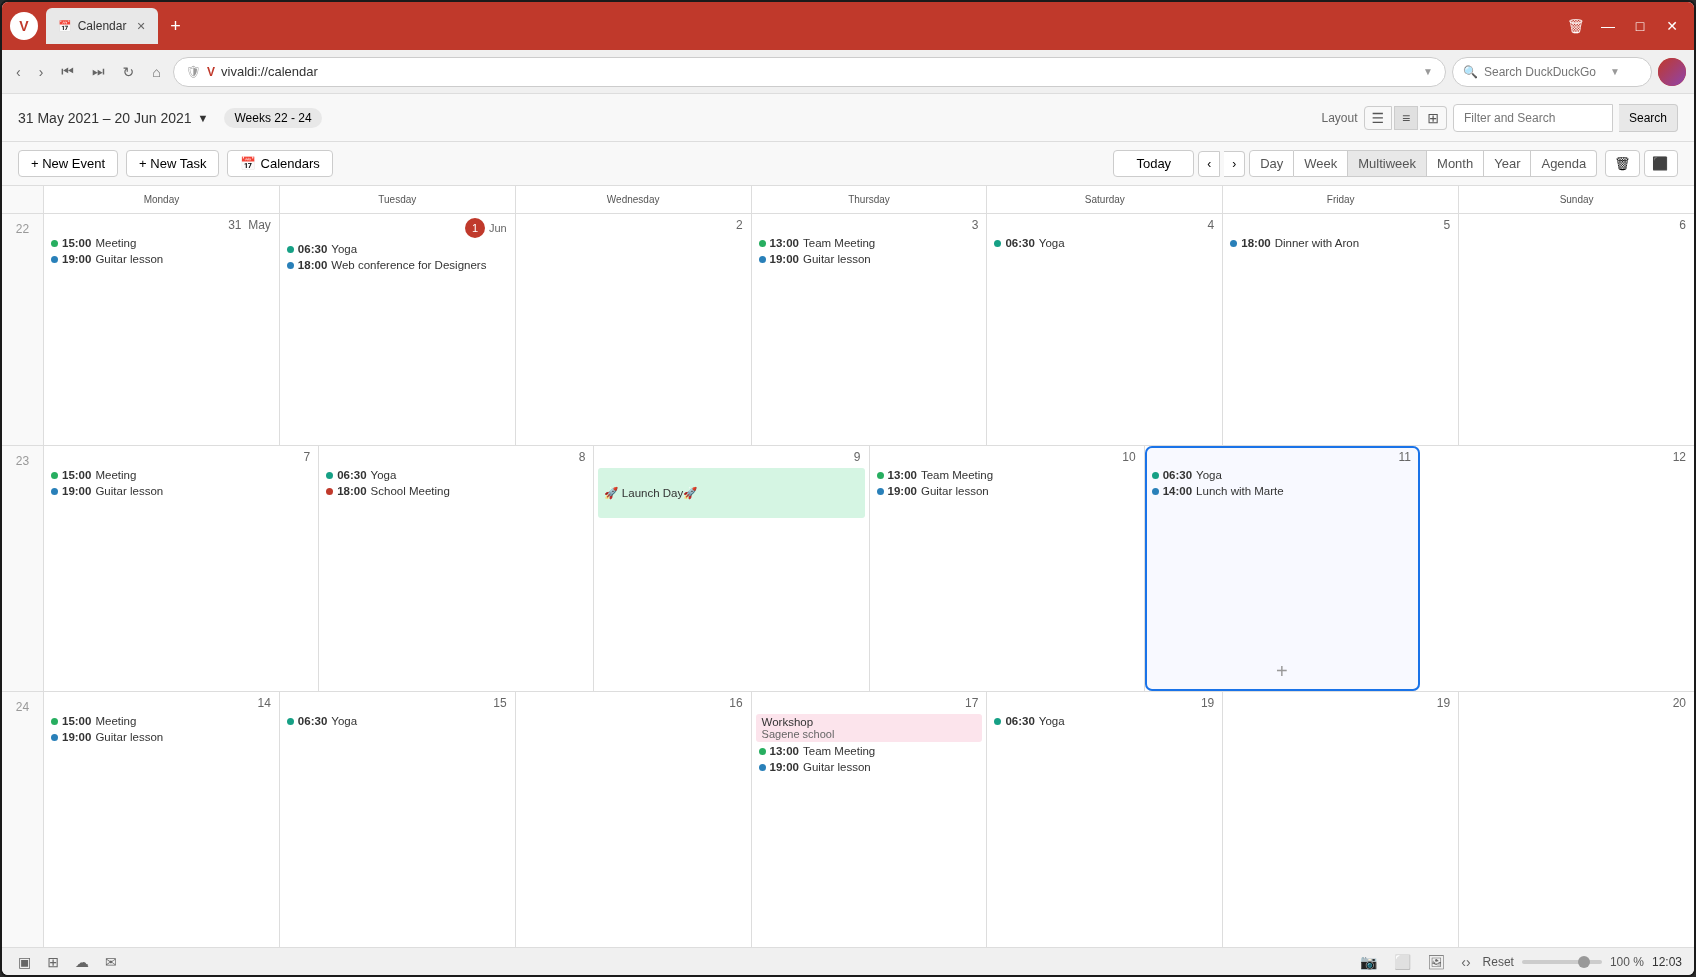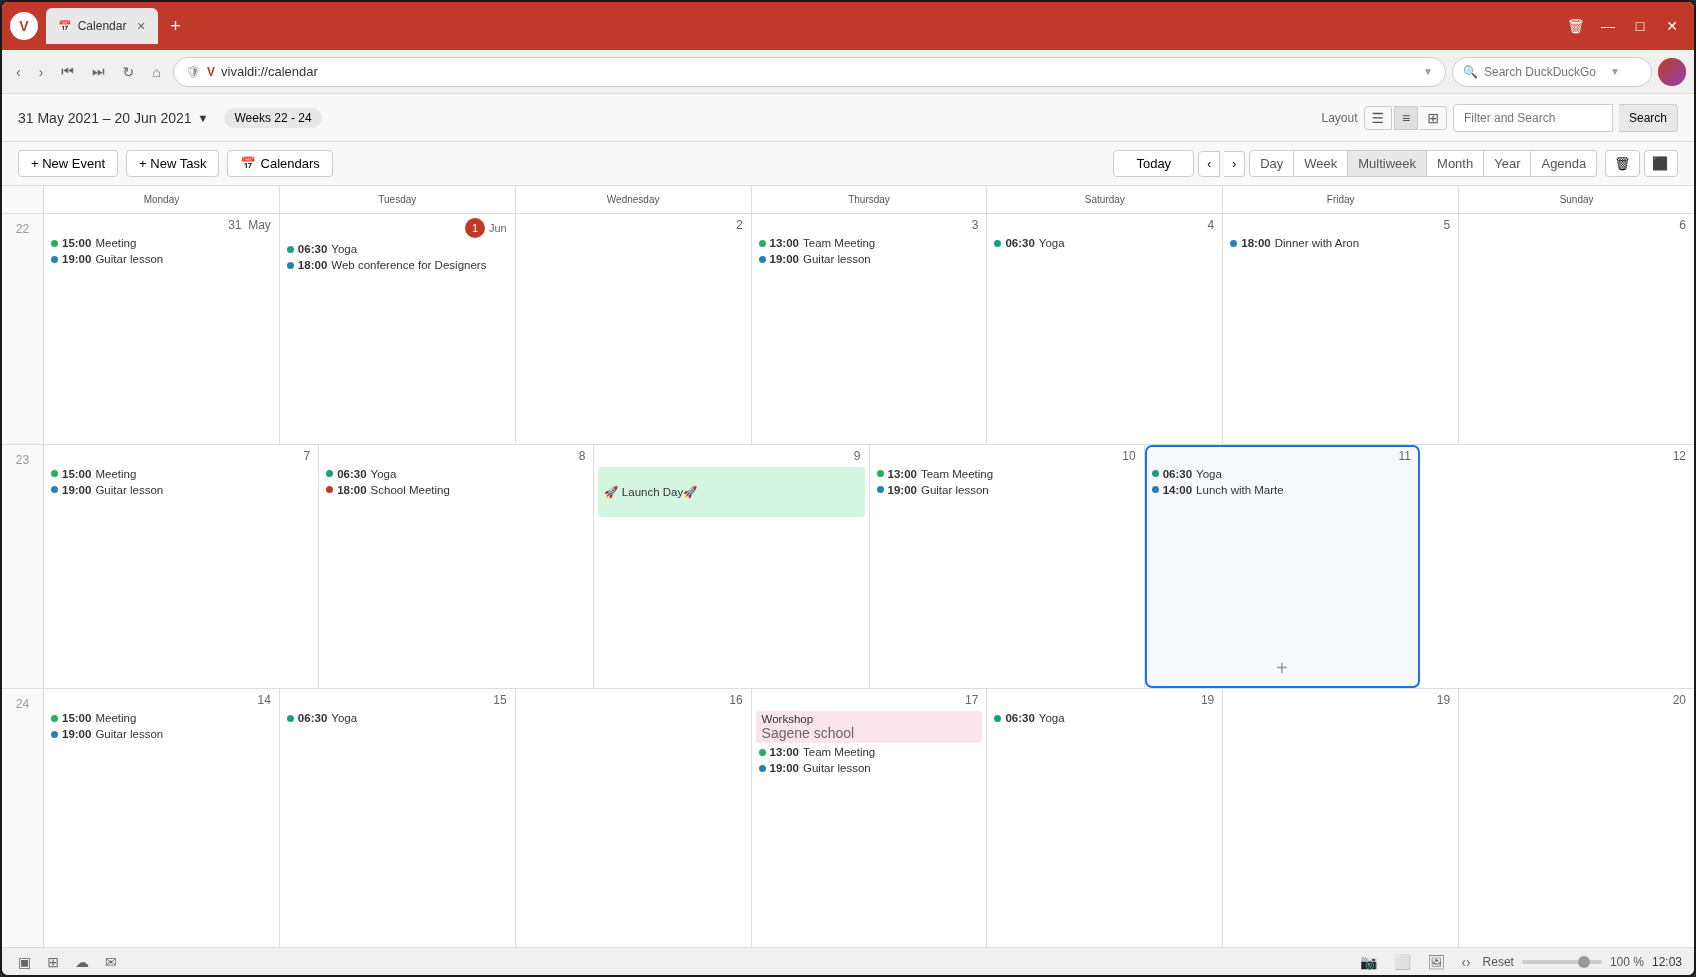--- a/index.html
+++ b/index.html
@@ -372,21 +372,21 @@
         </div>
 
         <div class="day-cell">
           <div class="day-num">16</div>
         </div>
 
         <div class="day-cell">
           <div class="day-num">17</div>
           <div class="workshop-banner">
             <div style="font-weight:500;">Workshop</div>
-            <div style="font-size:14px;color:#666;">Sagene school</div>
+            <div style="font-size:11px;color:#666;">Sagene school</div>
           </div>
           <div class="event-item">
               <span class="event-dot green"></span>
               <span class="event-time">13:00</span> 
               <span class="event-name">Team Meeting</span>
             </div>
           <div class="event-item">
               <span class="event-dot blue"></span>
               <span class="event-time">19:00</span> 
               <span class="event-name">Guitar lesson</span>

